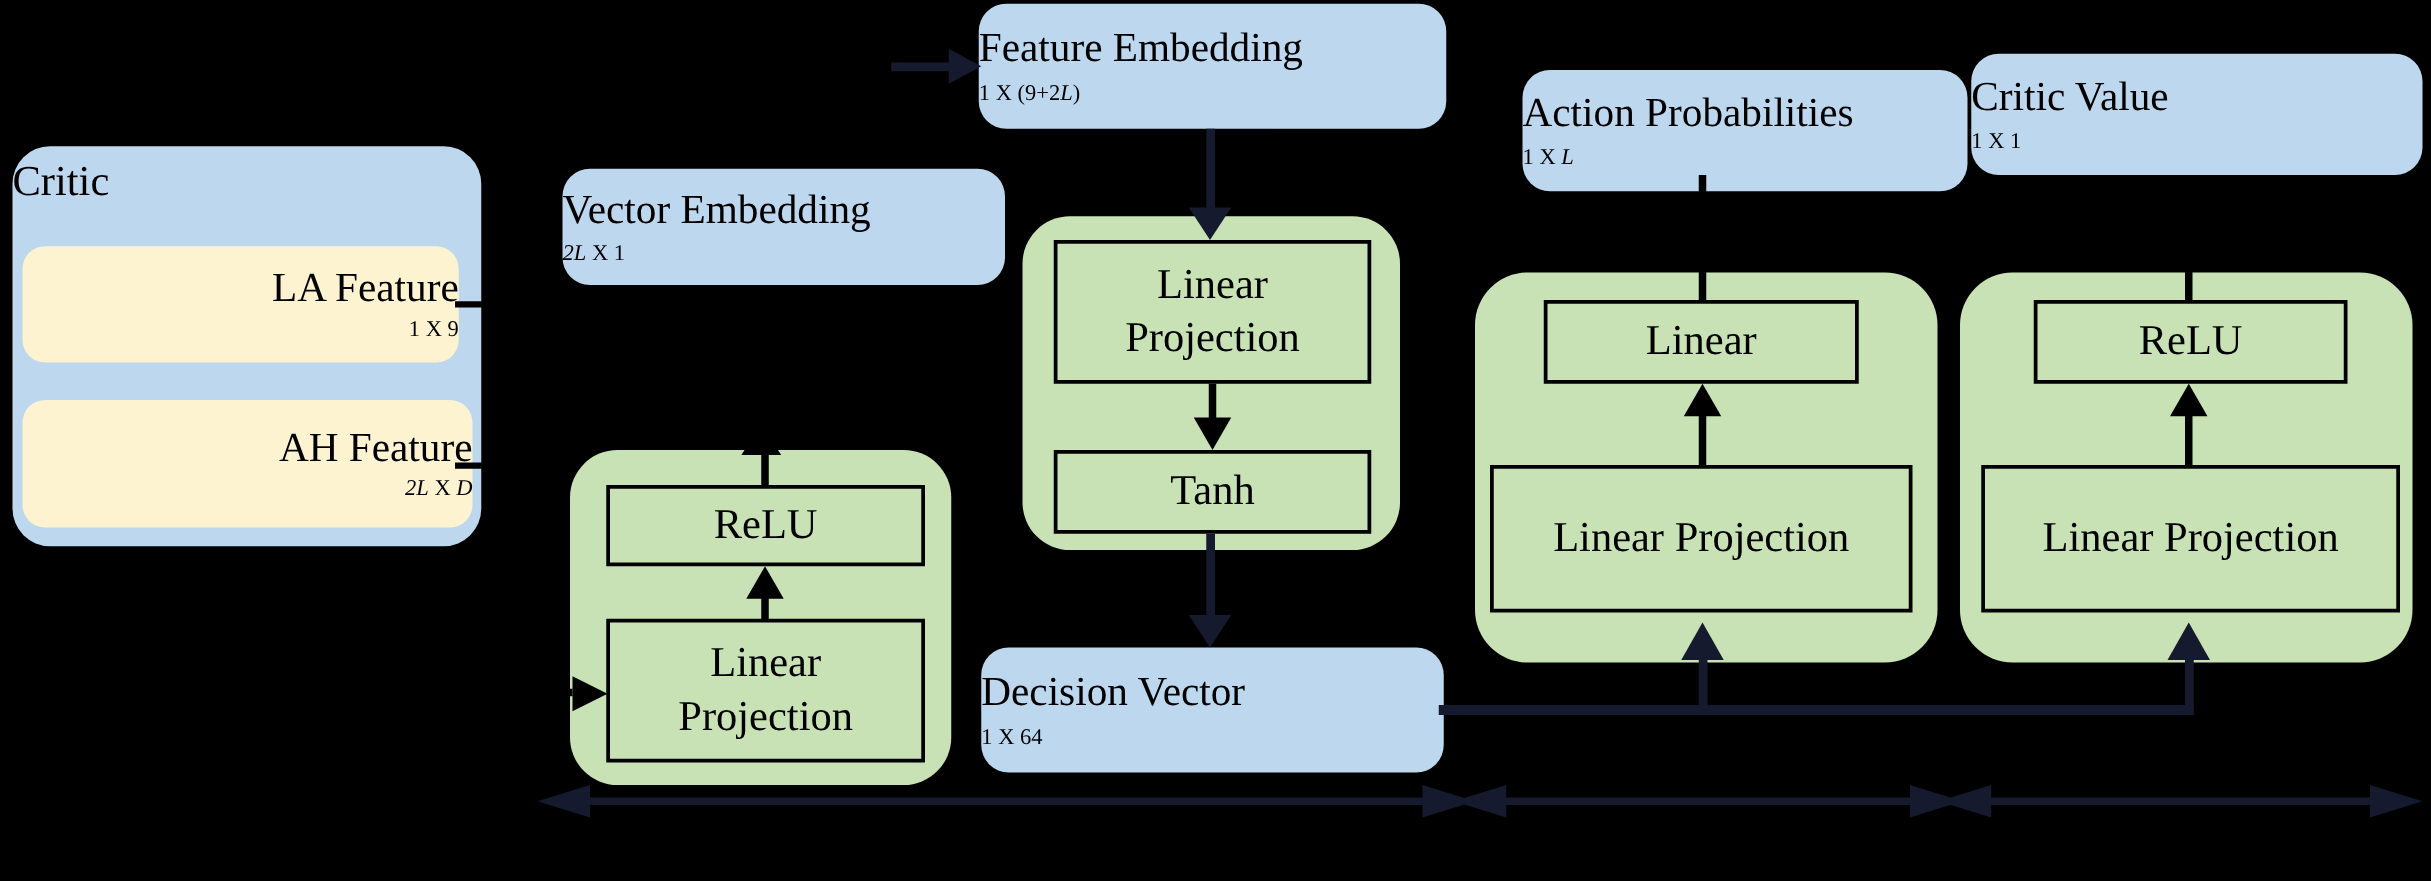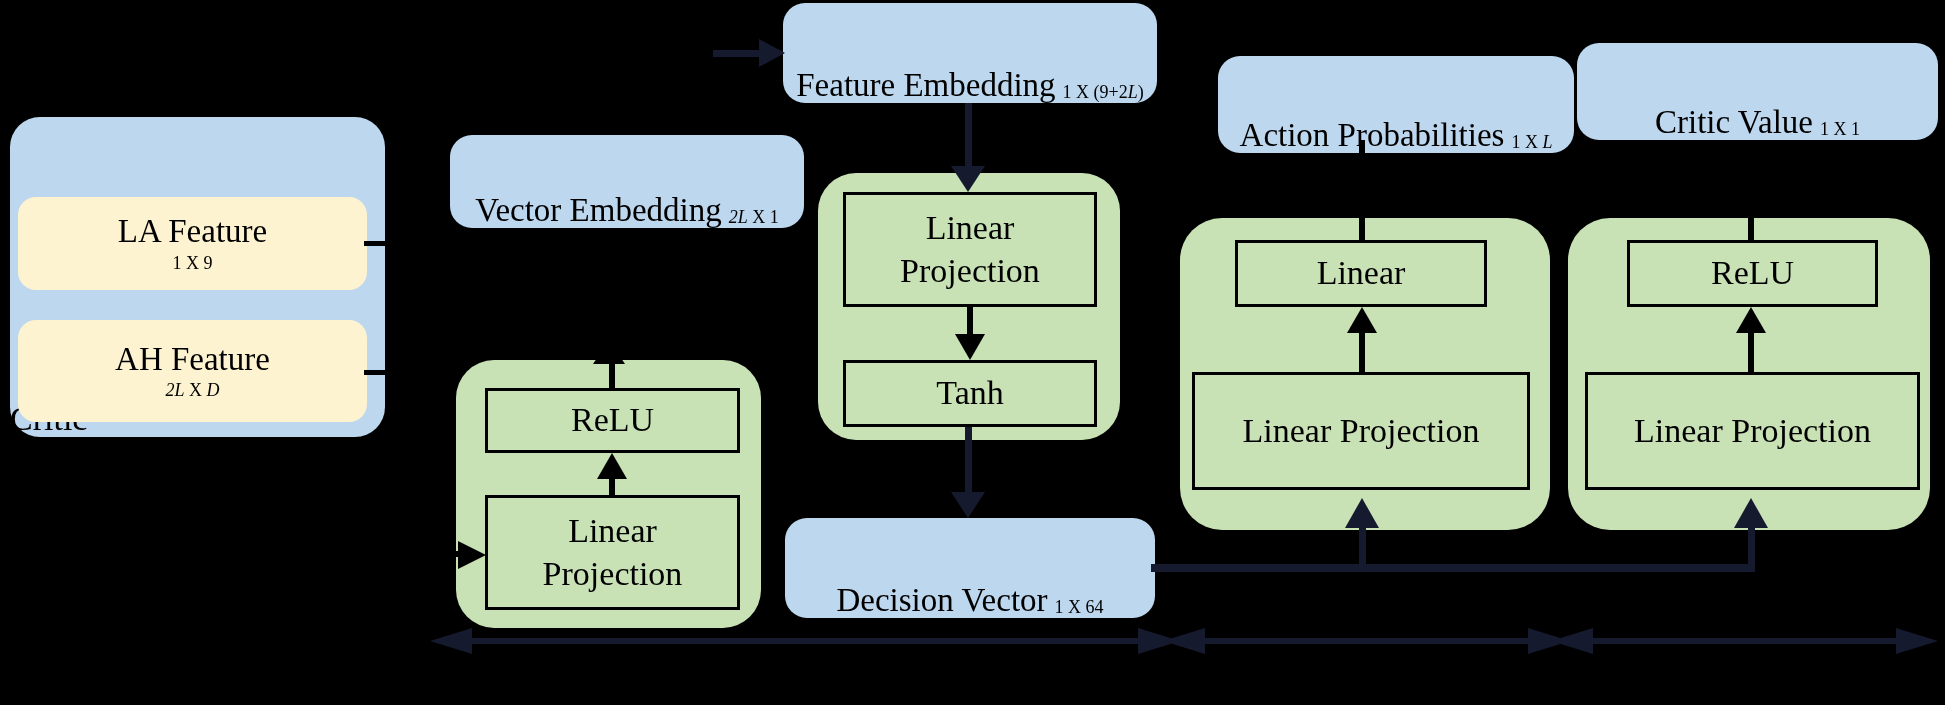--- a/index.html
+++ b/index.html
@@ -3,23 +3,23 @@
 <meta charset="utf-8">
 <style>
   :root{
     --box-blue:#bdd7ee; --box-cream:#fdf3d0; --box-green:#c8e2b6;
     --arrow-navy:#161a2e; --line-black:#000000; --text:#000000;
   }
   html,body{margin:0;padding:0;background:#000;}
   #canvas{position:relative;width:1945px;height:705px;background:#000;overflow:hidden;
           font-family:"Liberation Serif","DejaVu Serif",serif;color:var(--text);}
   .bluebox{position:absolute;background:var(--box-blue);border-radius:22px;display:flex;
-           flex-direction:row;align-items:flex-end;justify-content:center;gap:7px;z-index:2;text-align:center;}
+           flex-direction:column;align-items:flex-start;justify-content:center;gap:7px;z-index:2;text-align:center;}
   .creambox{position:absolute;background:var(--box-cream);border-radius:18px;display:flex;
-            flex-direction:column;align-items:center;justify-content:center;gap:4px;z-index:3;text-align:center;}
+            flex-direction:column;align-items:flex-end;justify-content:center;gap:4px;z-index:3;text-align:center;}
   .greenbox{position:absolute;background:var(--box-green);border-radius:38px;z-index:1;}
   .innerbox{position:absolute;border:3px solid var(--line-black);display:flex;align-items:center;
             justify-content:center;z-index:2;text-align:center;box-sizing:border-box;}
   .title{font-size:33px;line-height:1.1;}
   .dim{font-size:18px;line-height:1.1;}
   .dim i{font-style:italic;}
   .module{font-size:34px;line-height:1.25;}
   .wrap2{display:block;max-width:180px;margin:0 auto;}
   .hline,.vline{position:absolute;z-index:4;}
   .black-line{background:var(--line-black);}
@@ -40,21 +40,21 @@
 
 <div id="canvas">
 
   <div class="bluebox" style="left:10px;top:117px;width:375px;height:320px;border-radius:30px;justify-content:flex-start;padding-top:10px;box-sizing:border-box;">
     <div class="title" style="font-size:34px;">Critic</div>
   </div>
   <div class="creambox" style="left:18px;top:197px;width:349px;height:93px;">
     <div class="title">LA Feature</div>
     <div class="dim">1 X 9</div>
   </div>
-  <div class="creambox" style="left:18px;top:320px;width:349px;height:102px;">
+  <div class="creambox" style="left:18px;top:320px;width:349px;height:102px;padding-left:11px;">
     <div class="title">AH Feature</div>
     <div class="dim"><i>2L</i><span> X </span><i>D</i></div>
   </div>
   <div class="hline black-line" style="left:364px;top:241px;width:58px;height:5px;"></div>
   <div class="hline black-line" style="left:364px;top:370px;width:58px;height:5px;"></div>
 
   <div class="bluebox" style="left:438px;top:135px;width:354px;height:93px;margin-left:12px;">
     <div class="title">Vector Embedding</div>
     <div class="dim"><i>2L</i><span> X 1</span></div>
   </div>

